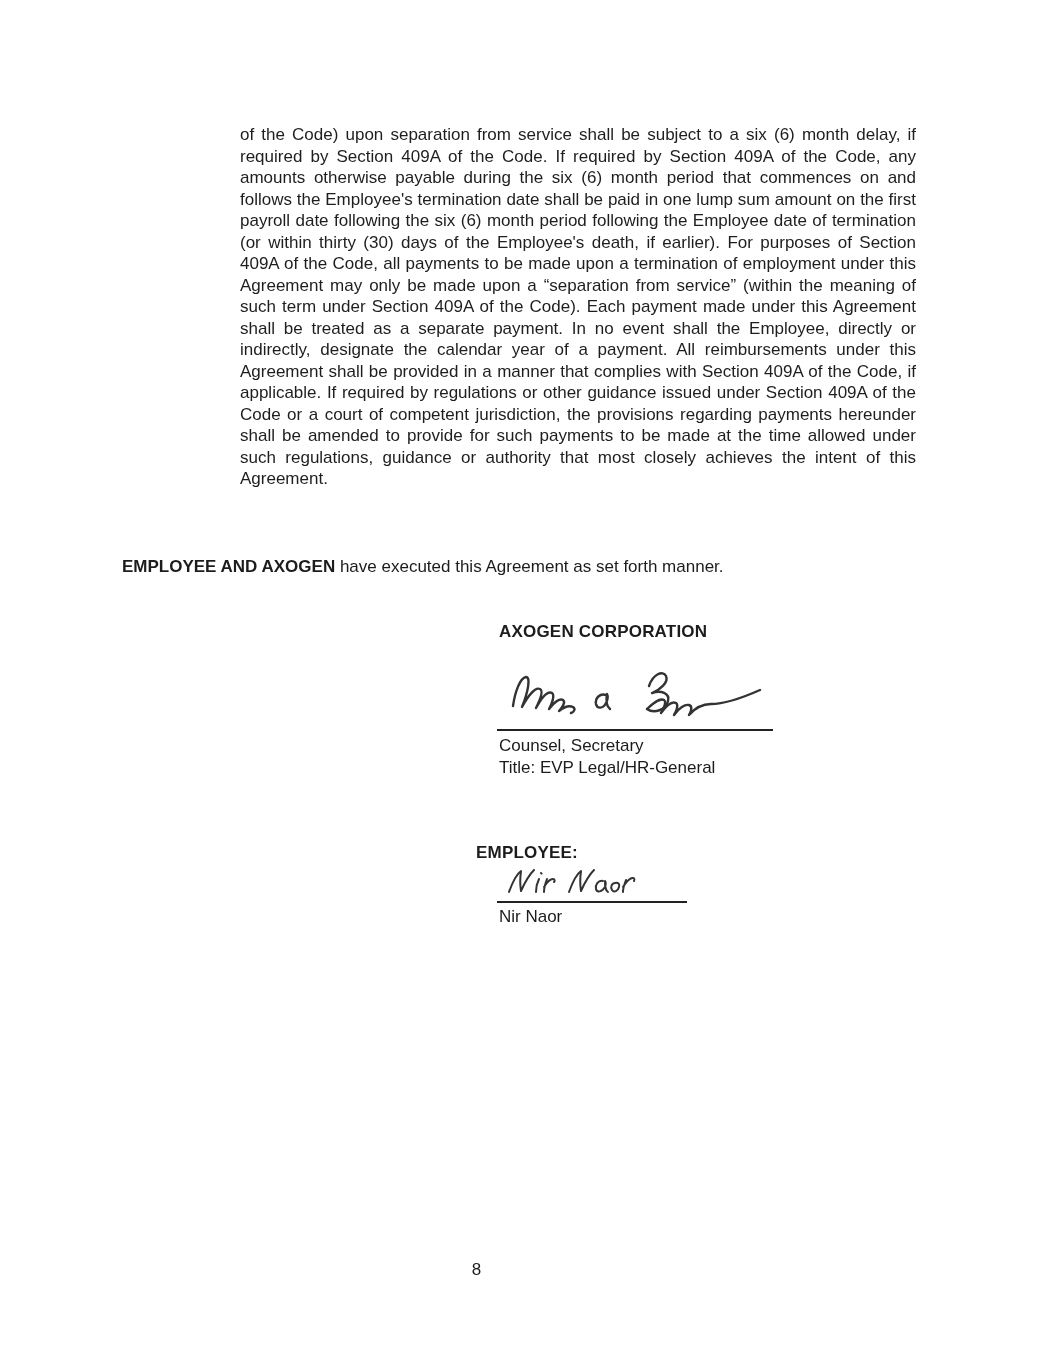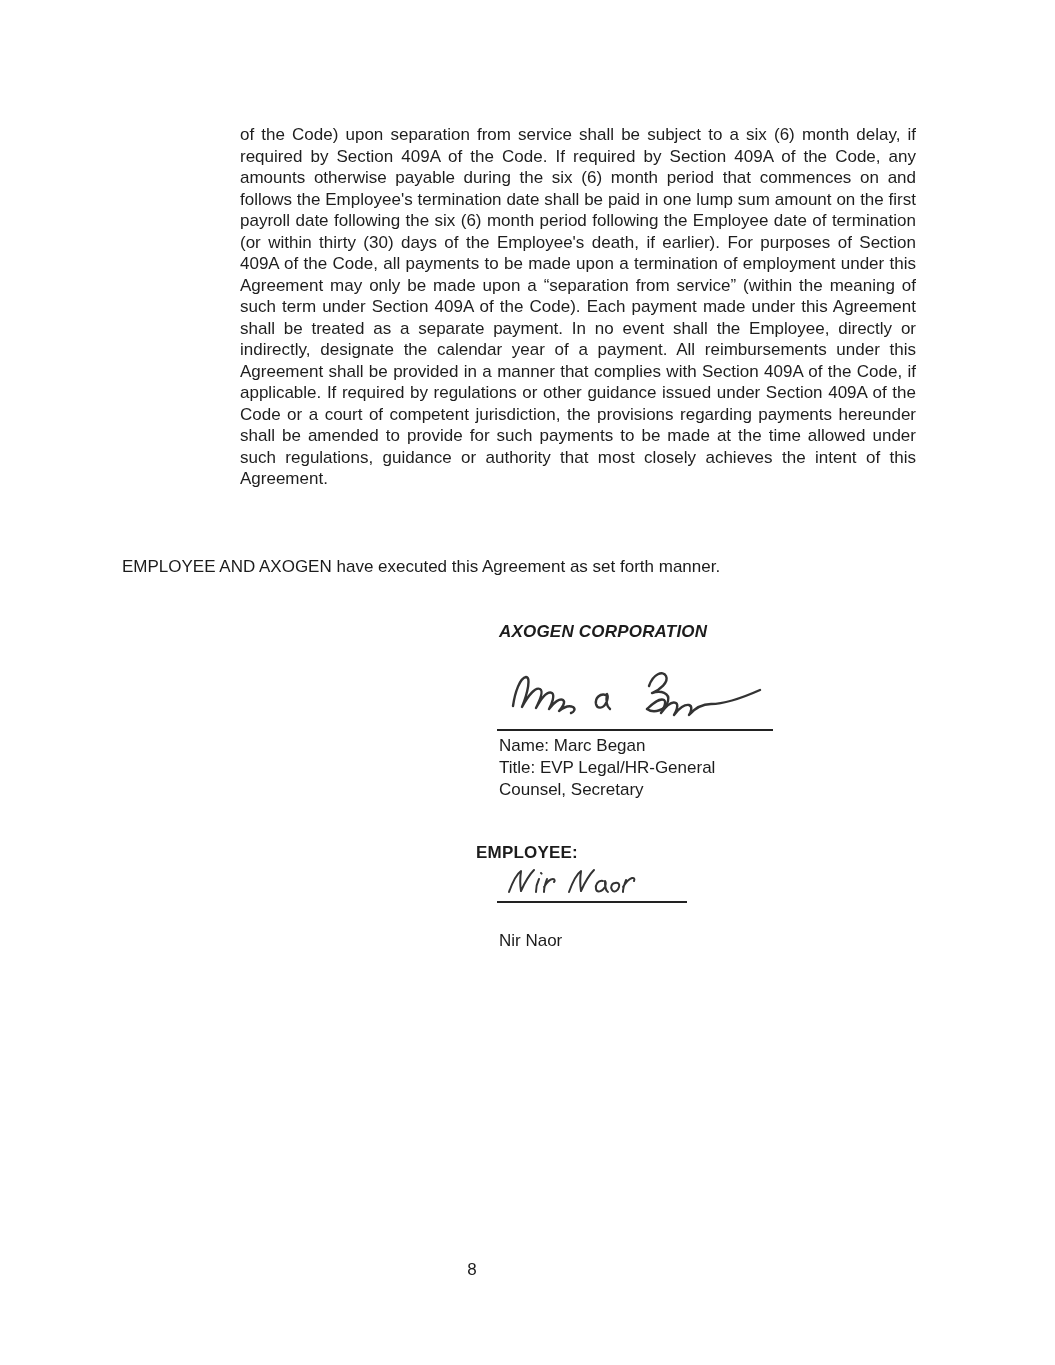--- a/index.html
+++ b/index.html
@@ -4,49 +4,49 @@
 <style>
   html, body { margin: 0; padding: 0; background: #ffffff; }
   .page {
     position: relative;
     width: 944px;
     height: 1365px;
     background: #ffffff;
     font-family: "Liberation Sans", sans-serif;
     color: #1c1c1c;
     overflow: hidden;
+    padding-left: 9px;
   }
   .para {
     position: absolute;
     left: 240px;
     top: 124px;
     width: 676px;
     font-size: 17px;
     line-height: 21.5px;
     text-align: justify;
     color: #1e1e1e;
   }
   .exec {
     position: absolute;
     left: 122px;
     top: 556px;
     width: 740px;
     font-size: 17px;
     line-height: 21.5px;
     white-space: nowrap;
   }
-  .exec .lead { font-weight: normal; }
+  .exec .lead { font-weight: bold; }
   .company-heading {
     position: absolute;
     left: 499px;
     top: 622px;
     font-size: 17px;
     font-weight: bold;
     letter-spacing: 0.2px;
-    font-style: italic;
   }
   .sig-marc { position: absolute; left: 503px; top: 662px; }
   .sig-line-company {
     position: absolute;
     left: 497px;
     top: 729px;
     width: 276px;
     height: 0;
     border-top: 2px solid #222222;
   }
@@ -73,21 +73,20 @@
     top: 901px;
     width: 190px;
     height: 0;
     border-top: 2px solid #222222;
   }
   .employee-name {
     position: absolute;
     left: 499px;
     top: 907px;
     font-size: 17px;
-    margin-top: 24px;
   }
   .page-number {
     position: absolute;
     left: 0;
     top: 1260px;
     width: 100%;
     text-align: center;
     font-size: 17px;
   }
   svg.signature path { fill: none; stroke: #333333; stroke-linecap: round; stroke-linejoin: round; }
@@ -110,23 +109,22 @@
   <svg class="signature sig-marc" width="268" height="60" viewBox="0 0 268 60" role="img" aria-label="Marc Began handwritten signature">
     <path class="thick" d="M10 44 C12 30 17 16 23 15 C28 15 25 30 19 45 C26 32 33 25 37 27 C41 29 36 40 33 46 C39 35 45 29 49 31 C52 33 49 42 46 47 C51 40 57 36 60 38 C63 40 59 46 56 49 C61 45 66 43 70 45 C73 47 71 50 68 51"></path>
     <path class="thick" d="M103 33 C97 31 92 36 93 42 C94 47 100 47 103 41 C105 37 105 34 104 32 C103 38 103 44 107 47"></path>
     <path class="thick" d="M146 24 C150 12 160 8 163 14 C166 20 157 28 149 31 C158 28 167 31 165 39 C163 48 151 52 144 47"></path>
     <path class="thick" d="M144 47 C151 40 158 36 161 38 C164 40 160 48 158 51 C163 44 169 39 173 41 C176 43 173 50 171 53 C176 46 182 42 186 43 C190 44 188 50 186 53 C192 46 200 42 208 42 C221 42 239 36 257 28"></path>
   </svg>
 
   <div class="sig-line-company"></div>
 
   <div class="company-lines">
-    <div>Name: Marc Began</div>
+    <div>Counsel, Secretary</div>
     <div>Title: EVP Legal/HR-General</div>
-    <div>Counsel, Secretary</div>
   </div>
 
   <div class="employee-heading">EMPLOYEE:</div>
 
   <svg class="signature sig-nir" width="148" height="36" viewBox="0 0 148 36" role="img" aria-label="Nir Naor handwritten signature">
     <path class="thin" d="M6 28 C10 17 15 9 18 7 C17 14 17 21 18 27 C22 18 27 10 31 6"></path>
     <path class="thin" d="M36 15 C34 19 33 24 33 28"></path>
     <path class="thin" d="M38 9 L38.6 9.6"></path>
     <path class="thin" d="M44 15 C42 20 41 24 41 28 M41 23 C44 18 47 15 50 15 C52 15 52 17 51 18"></path>
     <path class="thin" d="M66 28 C70 17 75 9 78 7 C77 14 77 21 78 27 C82 18 87 10 91 6"></path>

